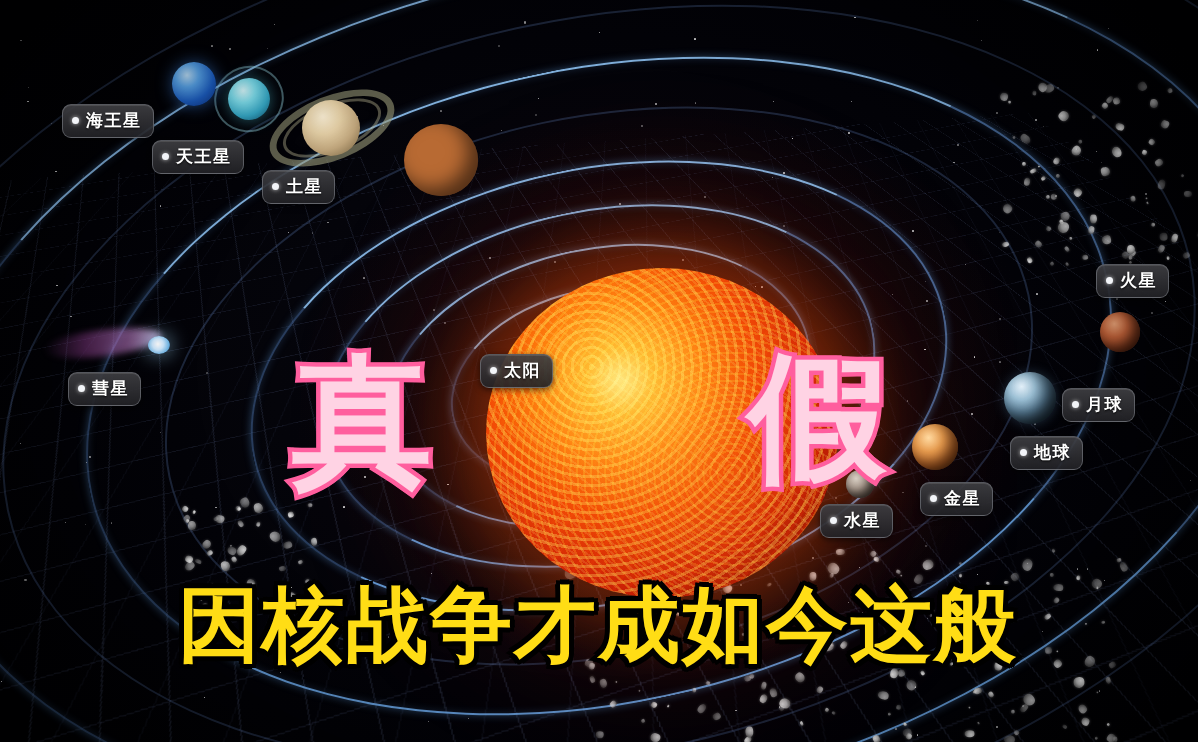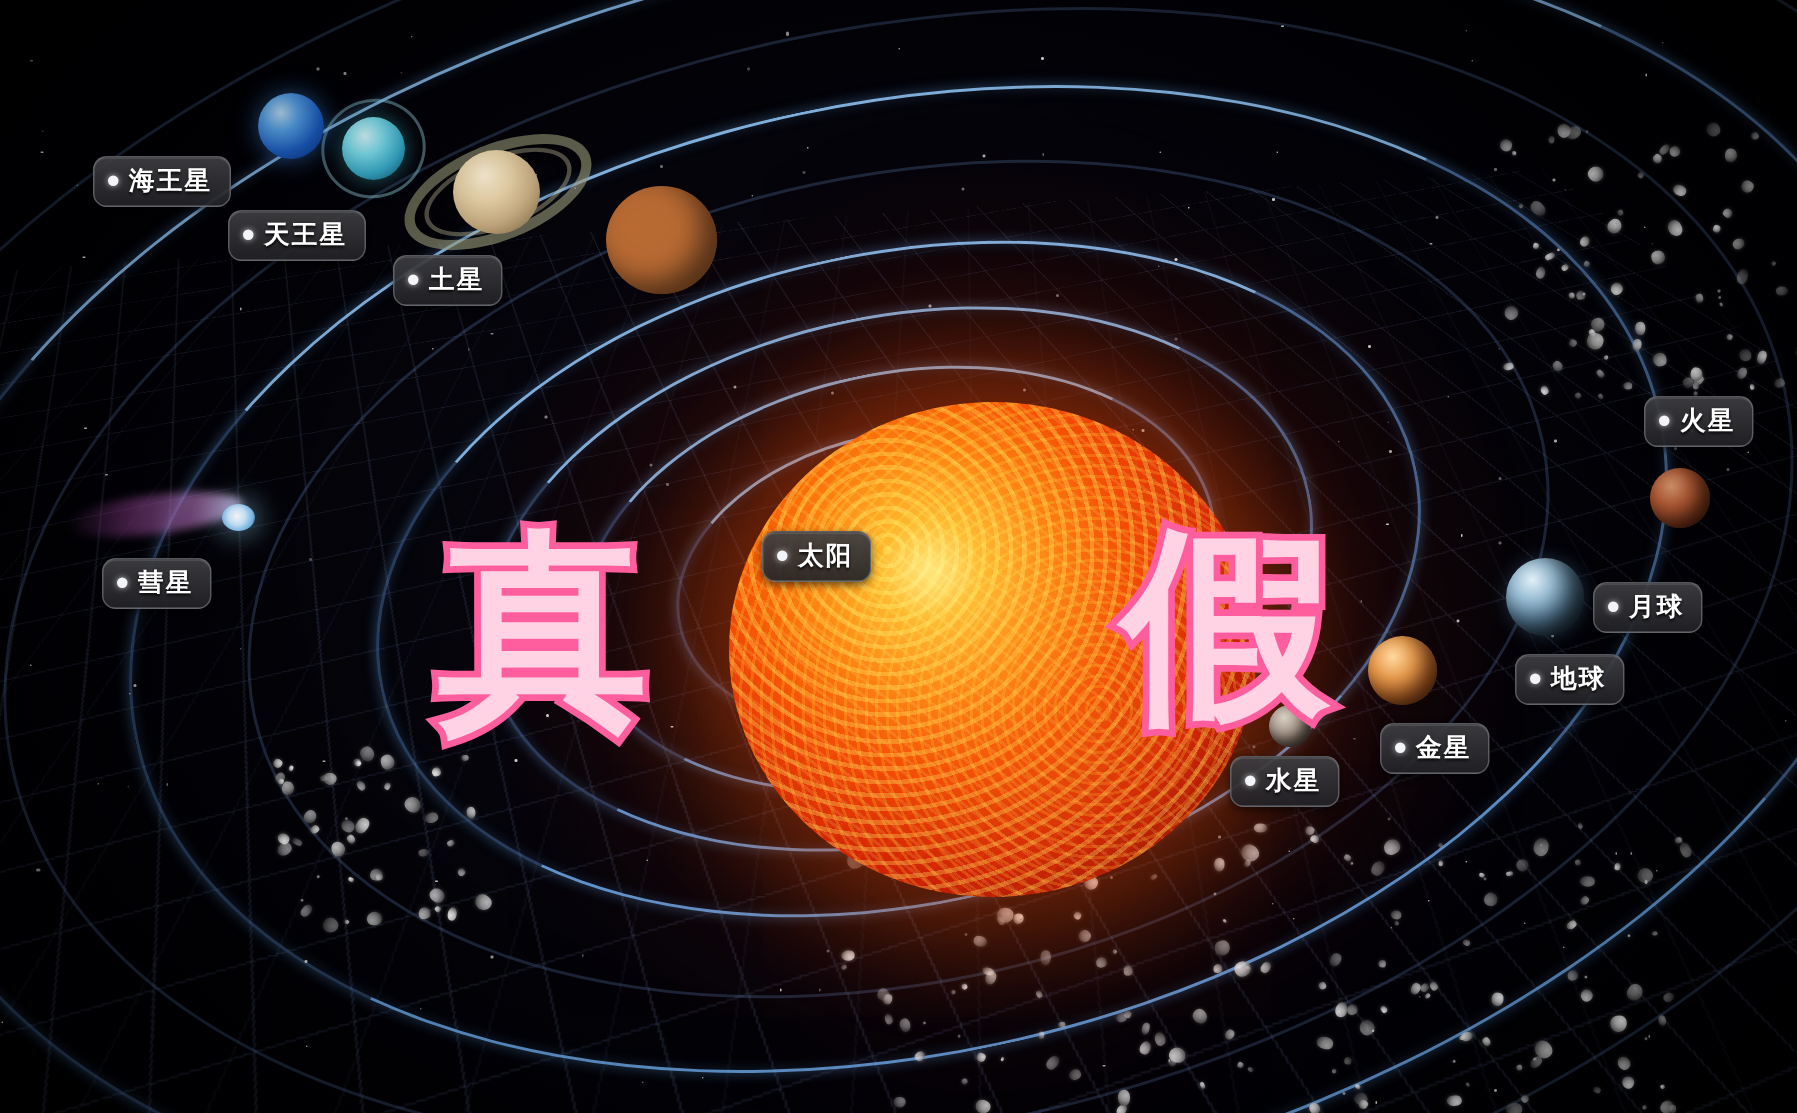--- a/index.html
+++ b/index.html
@@ -729,21 +729,21 @@
     <span class="txt">天王星</span>
   </div>
   <div class="tag" id="tag-saturn" style="left: 262px; top: 170px;">
     <span class="dot"></span>
     <span class="txt">土星</span>
   </div>
   <div class="tag" id="tag-comet" style="left: 68px; top: 372px;">
     <span class="dot"></span>
     <span class="txt">彗星</span>
   </div>
-  <div class="tag" id="tag-sun" style="left: 508px; top: 354px;">
+  <div class="tag" id="tag-sun" style="left: 480px; top: 354px;">
     <span class="dot"></span>
     <span class="txt">太阳</span>
   </div>
   <div class="tag" id="tag-mars" style="left: 1096px; top: 264px;">
     <span class="dot"></span>
     <span class="txt">火星</span>
   </div>
   <div class="tag" id="tag-moon" style="left: 1062px; top: 388px;">
     <span class="dot"></span>
     <span class="txt">月球</span>
@@ -760,14 +760,15 @@
     <span class="dot"></span>
     <span class="txt">水星</span>
   </div>
 
 
   <div class="verdict" id="verdict-true">真</div>
 
 
   <div class="verdict" id="verdict-false">假</div>
 
+  <div class="headline" id="title-bottom">因核战争才成如今这般</div>
 
 </div>
 
 </body></html>

